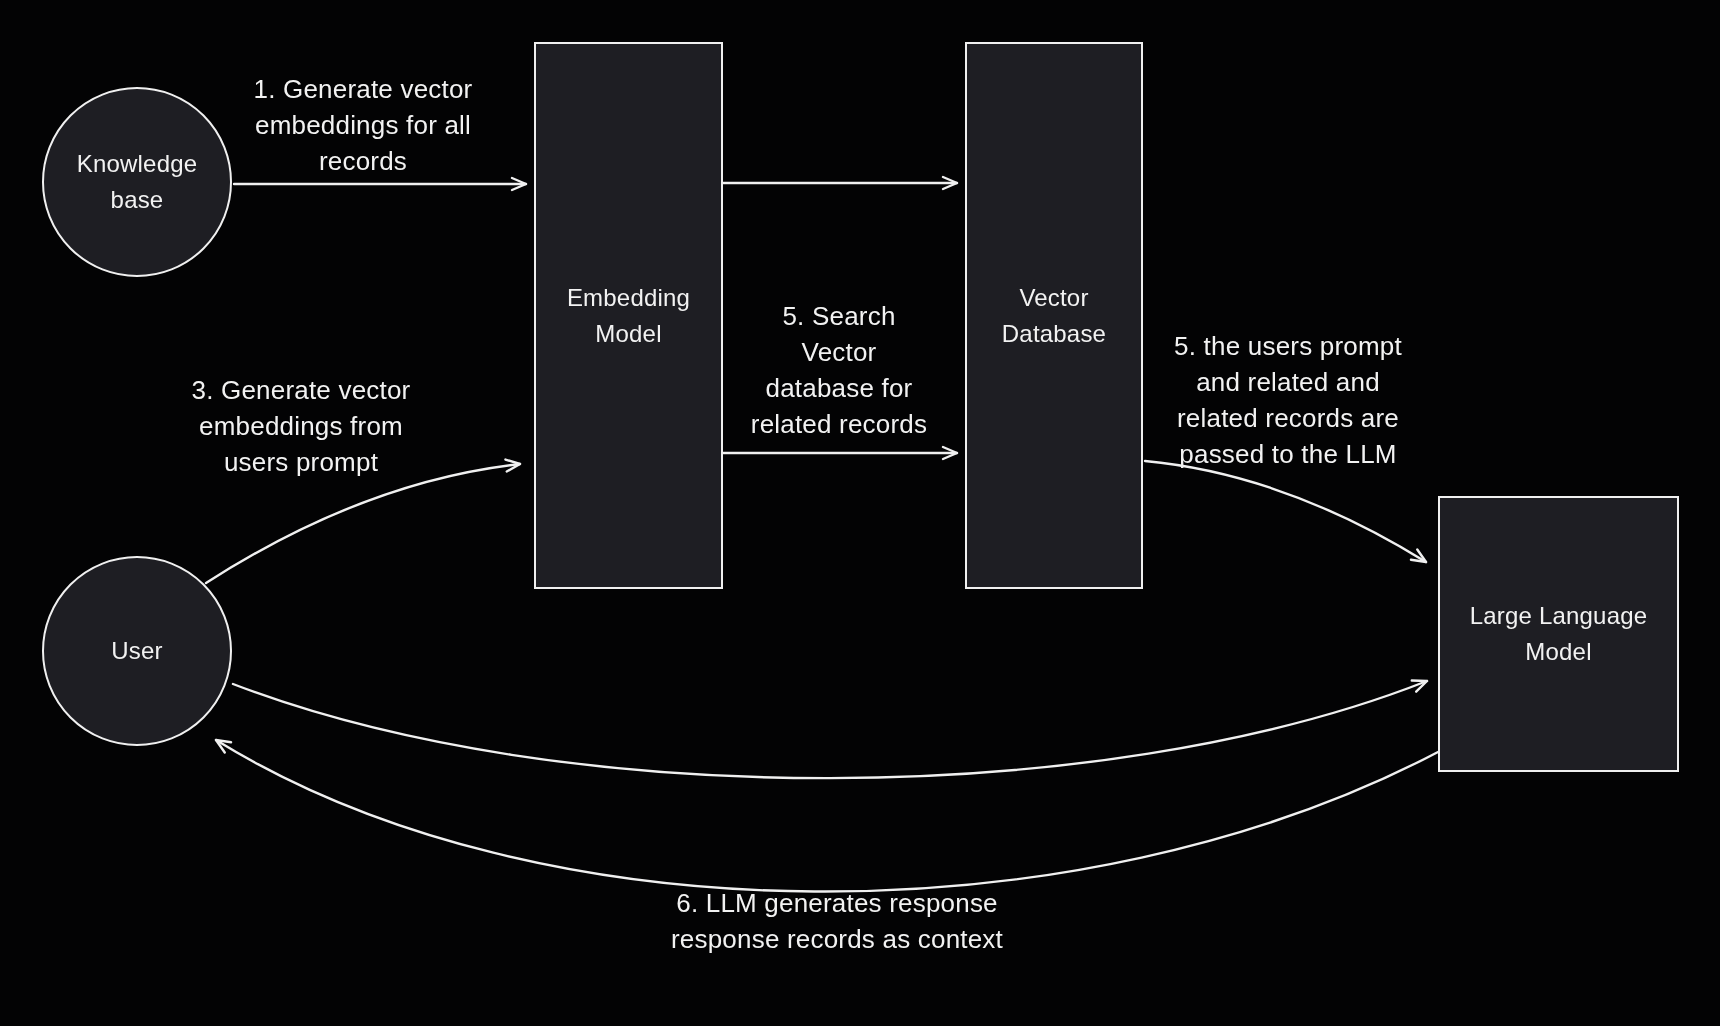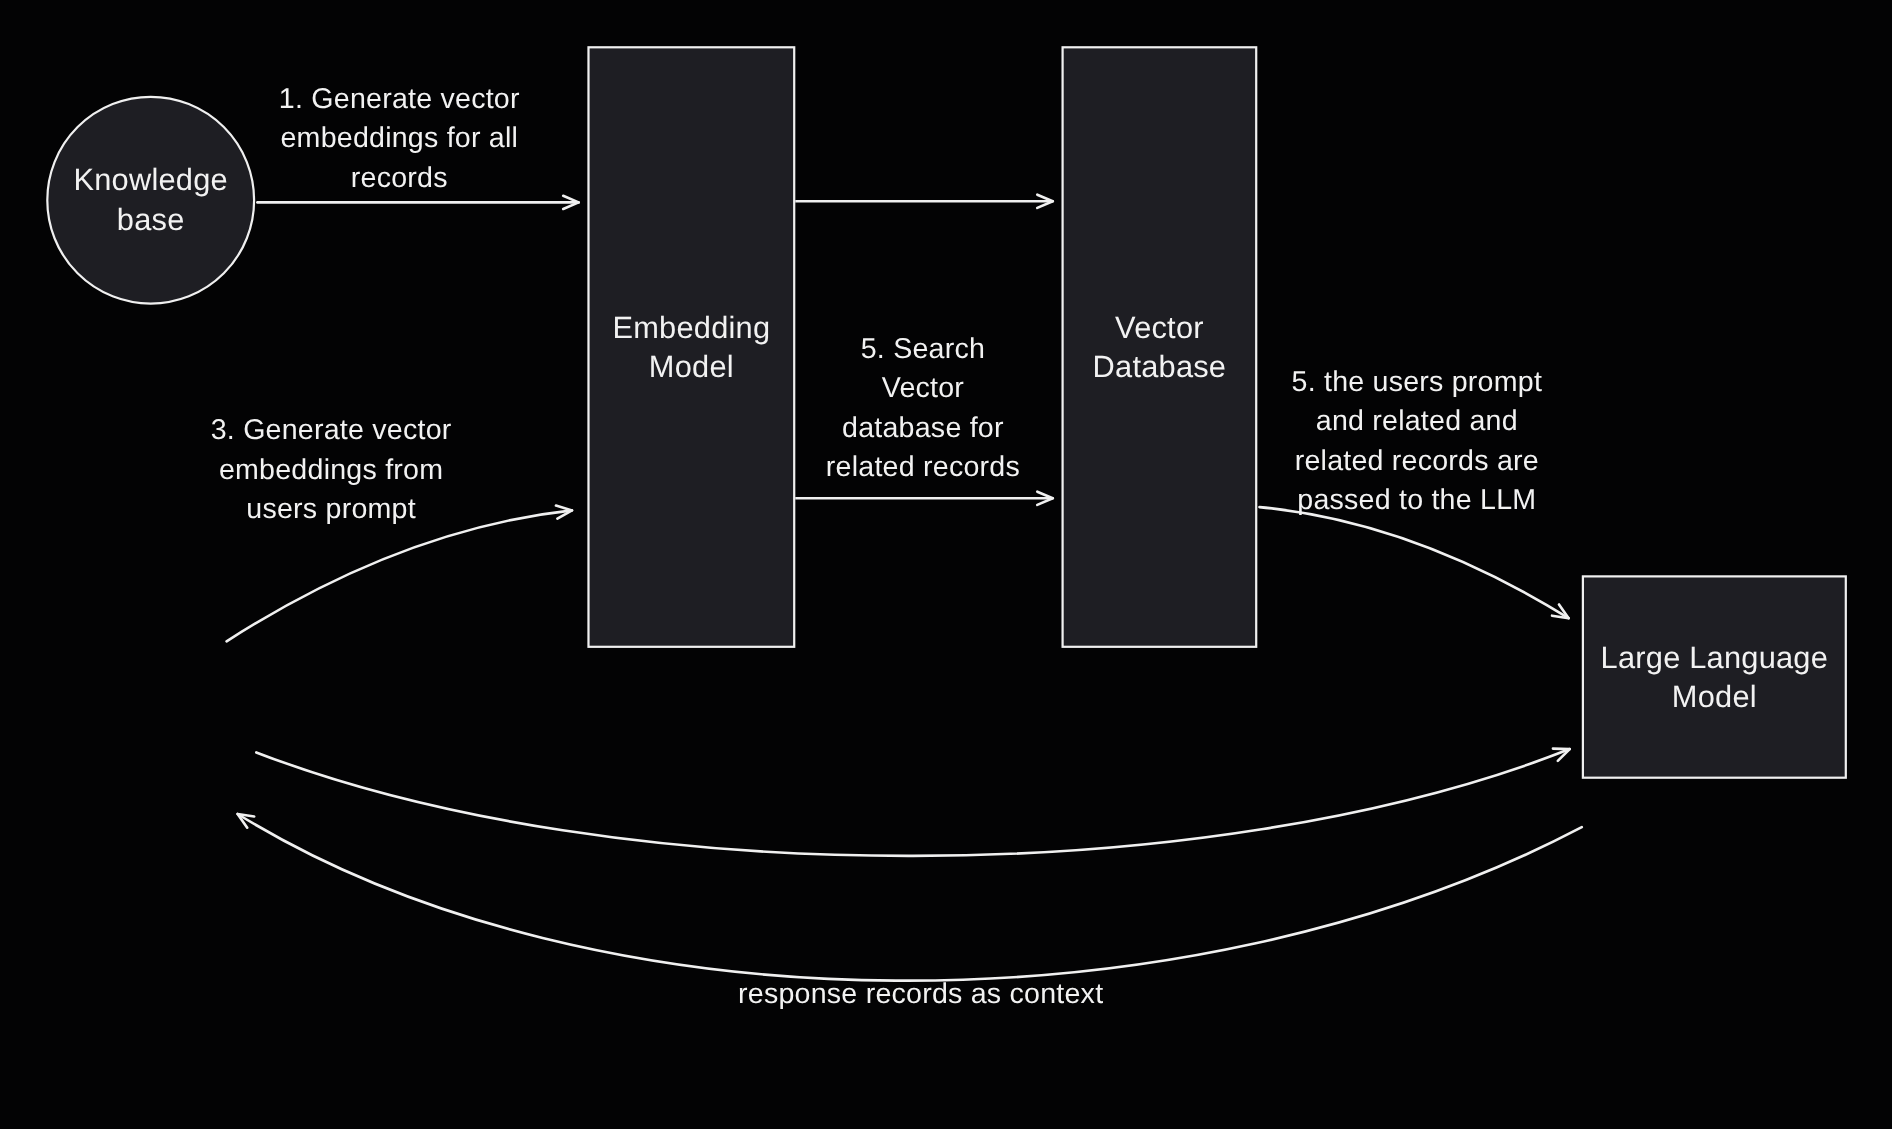--- a/index.html
+++ b/index.html
@@ -38,21 +38,21 @@
   .node {
     position: absolute;
     background: var(--node-fill);
     border: 2.5px solid var(--node-border);
     display: flex;
     flex-direction: column;
     align-items: center;
     justify-content: center;
     text-align: center;
     color: var(--text);
-    font-size: 28px;
+    font-size: 24px;
     line-height: 36px;
     font-weight: 400;
     letter-spacing: 0.2px;
   }
   .node.circle { border-radius: 50%; }
   .edge-label {
     position: absolute;
     display: flex;
     flex-direction: column;
     align-items: center;
@@ -62,21 +62,21 @@
     line-height: 36px;
     font-weight: 400;
     letter-spacing: 0.2px;
     white-space: nowrap;
   }
   
   #node-knowledge-base { left: 42px;  top: 87px;  width: 190px; height: 190px; }
   #node-user           { left: 42px;  top: 556px; width: 190px; height: 190px; }
   #node-embedding      { left: 534px; top: 42px;  width: 189px; height: 547px; }
   #node-vector-db      { left: 965px; top: 42px;  width: 178px; height: 547px; }
-  #node-llm            { left: 1438px;top: 523px; width: 241px; height: 185px; }
+  #node-llm            { left: 1438px;top: 496px; width: 241px; height: 276px; }
   
   #label-step1 { left: 203px;  top: 71px;  width: 320px; justify-content: space-between; }
   #label-step2 { left: 678px;  top: 92px;  width: 320px; }
   #label-step3 { left: 141px;  top: 372px; width: 320px; }
   #label-step4 { left: 679px;  top: 298px; width: 320px; }
   #label-step5 { left: 1128px; top: 328px; width: 320px; }
   #label-step6 { left: 657px;  top: 885px; width: 360px; }
 </style>
 </head>
 <body>
@@ -96,20 +96,23 @@
     <path class="edge" d="M 1145,461 Q 1284,474 1426,562" marker-end="url(#arrowhead)"></path>
     <path class="edge" d="M 233,684 C 560,810 1100,810 1427,681" marker-end="url(#arrowhead)"></path>
     <path class="edge" d="M 1438,752 C 1080,940 540,940 216,740" marker-end="url(#arrowhead)"></path>
   </svg>
 
   <div class="node circle" id="node-knowledge-base">
     <span>Knowledge</span>
     <span>base</span>
   </div>
 
+  <div class="node circle" id="node-user">
+    <span>User</span>
+  </div>
 
   <div class="node" id="node-embedding">
     <span>Embedding</span>
     <span>Model</span>
   </div>
 
   <div class="node" id="node-vector-db">
     <span>Vector</span>
     <span>Database</span>
   </div>
@@ -140,16 +143,17 @@
   </div>
 
   <div class="edge-label" id="label-step5">
     <span>5. the users prompt</span>
     <span>and related and</span>
     <span>related records are</span>
     <span>passed to the LLM</span>
   </div>
 
   <div class="edge-label" id="label-step6">
+    <span>6. LLM generates response</span>
     <span>response records as context</span>
   </div>
 
 </div>
 
 </body></html>

